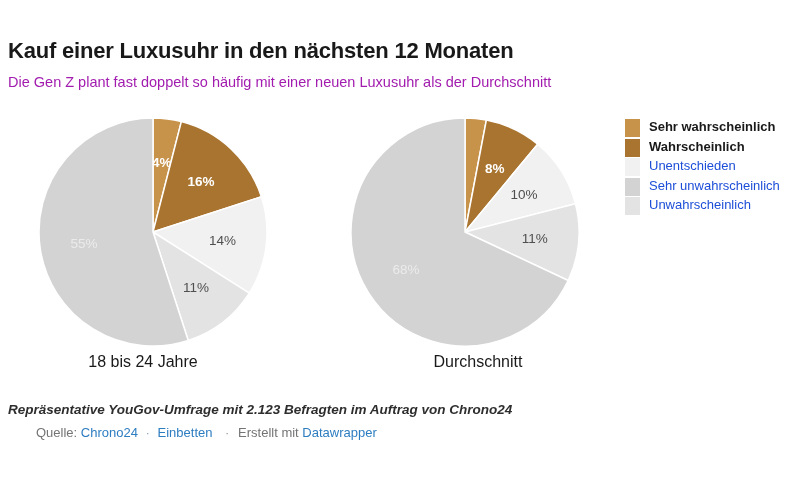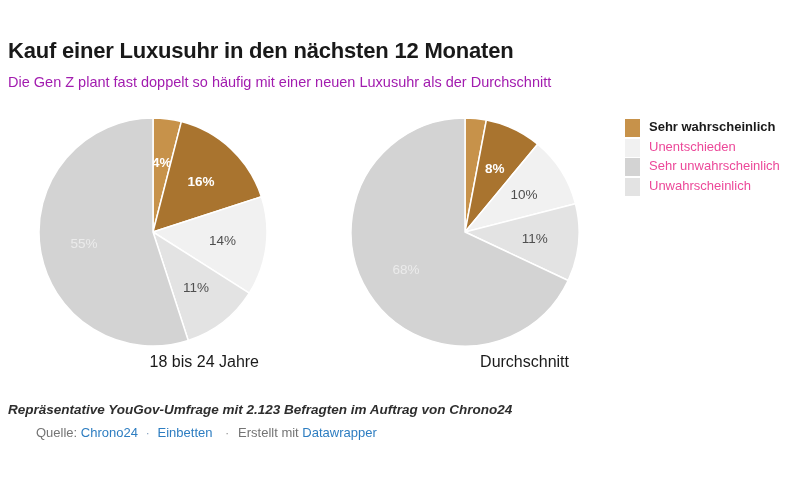--- a/index.html
+++ b/index.html
@@ -11,29 +11,29 @@
     position:absolute;left:8px;top:38px;font-size:22px;font-weight:700;
     color:#191919;letter-spacing:-0.2px;
   }
   .subtitle{
     position:absolute;left:8px;top:74px;font-size:14.5px;color:#a21caf;
   }
   .pie-svg{position:absolute;top:116px;width:232px;height:232px;}
   #pie0{left:37px;}
   #pie1{left:349px;}
   .pie-caption{
-    position:absolute;top:353px;width:232px;text-align:right;
+    position:absolute;top:353px;width:232px;text-align:center;
     font-size:16px;color:#1a1a1a;
   }
   #cap0{left:27px;}
-  #cap1{left:337px;}
+  #cap1{left:362px;}
   .legend{position:absolute;left:625px;top:119px;}
   .legend-row{display:flex;height:18.6px;margin-bottom:1px;}
   .swatch{width:15px;height:18px;margin-right:9px;flex:0 0 15px;}
-  .legend-label{font-size:13px;color:#ec4899;white-space:nowrap;}
+  .legend-label{font-size:13px;color:#1d4ed8;white-space:nowrap;}
   .legend-row.em .legend-label{color:#191919;font-weight:700;}
   .note{
     position:absolute;left:8px;top:402px;font-size:13.5px;font-style:italic;color:#2e2e2e;font-weight:bold;
   }
   .source{
     position:absolute;left:8px;top:425px;font-size:13px;color:#747474;margin-left:28px;
   }
   .source .lnk{color:#2d7dc1;cursor:pointer;}
   .source .dot1{color:#8fa8c4;margin:0 4px;}
   .source .dot2{color:#9a9a9a;margin:0 5px 0 9px;}
@@ -72,20 +72,24 @@
     </svg>
 
   <div id="cap0" class="pie-caption">18 bis 24 Jahre</div>
   <div id="cap1" class="pie-caption">Durchschnitt</div>
 
   <div class="legend">
     <div class="legend-row em">
       <span class="swatch" style="background: rgb(199, 146, 74);"></span>
       <span class="legend-label">Sehr wahrscheinlich</span>
     </div>
+    <div class="legend-row em">
+      <span class="swatch" style="background: rgb(169, 116, 47);"></span>
+      <span class="legend-label">Wahrscheinlich</span>
+    </div>
     <div class="legend-row">
       <span class="swatch" style="background: rgb(241, 241, 241);"></span>
       <span class="legend-label">Unentschieden</span>
     </div>
     <div class="legend-row">
       <span class="swatch" style="background: rgb(211, 211, 211);"></span>
       <span class="legend-label">Sehr unwahrscheinlich</span>
     </div>
     <div class="legend-row">
       <span class="swatch" style="background: rgb(227, 227, 227);"></span>

